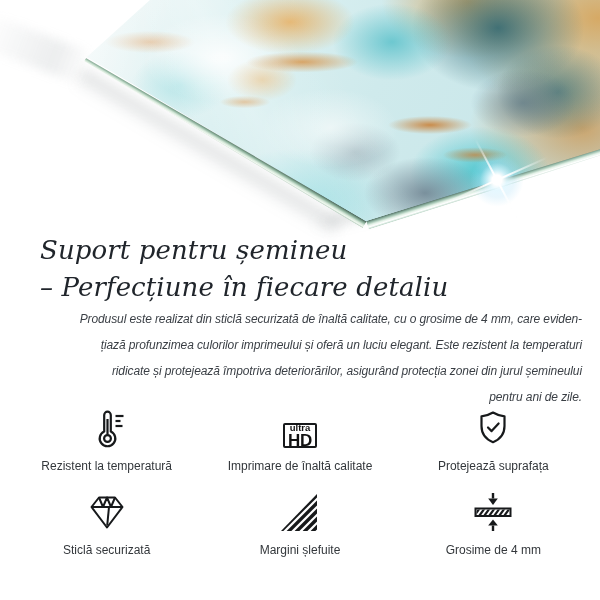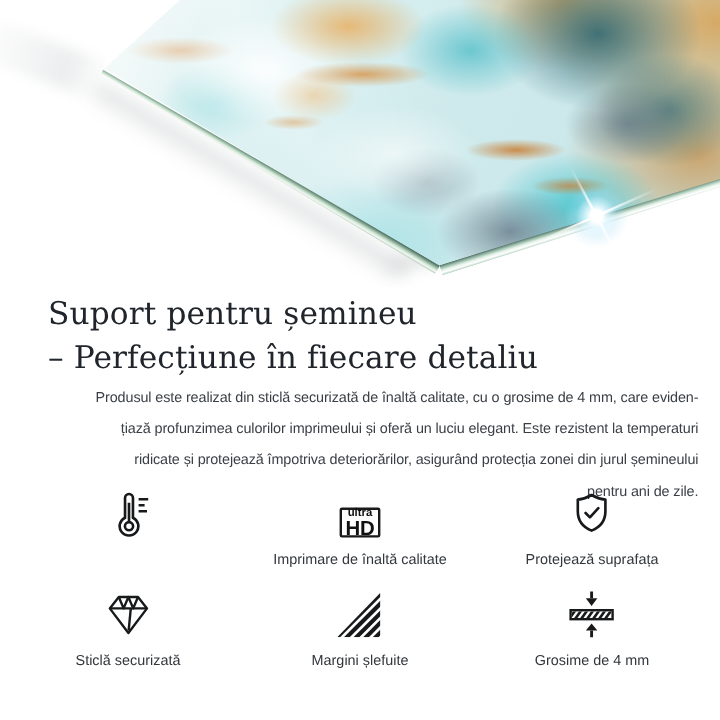--- a/index.html
+++ b/index.html
@@ -56,21 +56,21 @@
     background:linear-gradient(to bottom,#4e6a5f,#94b8a6 25%,#e2f1e6 52%,#ffffff 74%,#aecfbd);}
 
   .sparkle{position:absolute;left:497px;top:180px;width:0;height:0;}
   .sparkle .glow{position:absolute;left:-27px;top:-27px;width:54px;height:54px;border-radius:50%;
     background:radial-gradient(circle,#ffffff 0 13%,rgba(222,246,255,.8) 26%,rgba(185,228,248,.32) 45%,rgba(185,228,248,0) 70%);}
   .sparkle .ray{position:absolute;background:linear-gradient(90deg,rgba(255,255,255,0),#ffffff 42% 58%,rgba(255,255,255,0));filter:blur(.4px);}
   .sparkle .ray1{left:-46px;top:-1px;width:92px;height:2px;transform:rotate(62deg);}
   .sparkle .ray2{left:-55px;top:-1px;width:110px;height:2px;transform:rotate(-24deg);}
 
   
-  .text-block{position:absolute;left:40px;right:18px;top:244px;}
+  .text-block{position:absolute;left:40px;right:18px;top:232px;font-style:italic;}
   .title{margin:0;font-family:"DejaVu Serif",serif;font-weight:400;font-size:26px;line-height:37px;
     color:#20252b;letter-spacing:.1px;}
   .para{margin-top:0;color:#3a3f45;font-size:12px;line-height:26px;letter-spacing:-.1px;text-align:right;}
   .para div{white-space:nowrap;}
 
   
   .features{position:absolute;left:10px;right:10px;top:402px;display:grid;
     grid-template-columns:repeat(3,1fr);row-gap:12px;}
   .feature{display:flex;flex-direction:column;align-items:center;}
   .icon-box{height:48px;display:flex;align-items:flex-end;justify-content:center;}
@@ -119,20 +119,21 @@
       <div class="icon-box">
         <svg width="44" height="44" viewBox="0 0 44 44" fill="none" stroke="#17191b" stroke-width="2.2">
           <path d="M19.2 25.4 V9 a3.3 3.3 0 0 1 6.6 0 v16.4 a7.8 7.8 0 1 1 -6.6 0 Z"></path>
           <circle cx="22.5" cy="32.5" r="3.4"></circle>
           <line x1="22.5" y1="28.6" x2="22.5" y2="13"></line>
           <line x1="30.5" y1="10" x2="38.5" y2="10"></line>
           <line x1="30.5" y1="15" x2="35.5" y2="15"></line>
           <line x1="30.5" y1="20" x2="37.5" y2="20"></line>
         </svg>
       </div>
+      <div class="label">Rezistent la temperatură</div>
     </div>
 
     <div class="feature">
       <div class="icon-box">
         <div class="uhd">
           <div class="uhd-top">ultra</div>
           <div class="uhd-bottom">HD</div>
         </div>
       </div>
       <div class="label">Imprimare de înaltă calitate</div>

